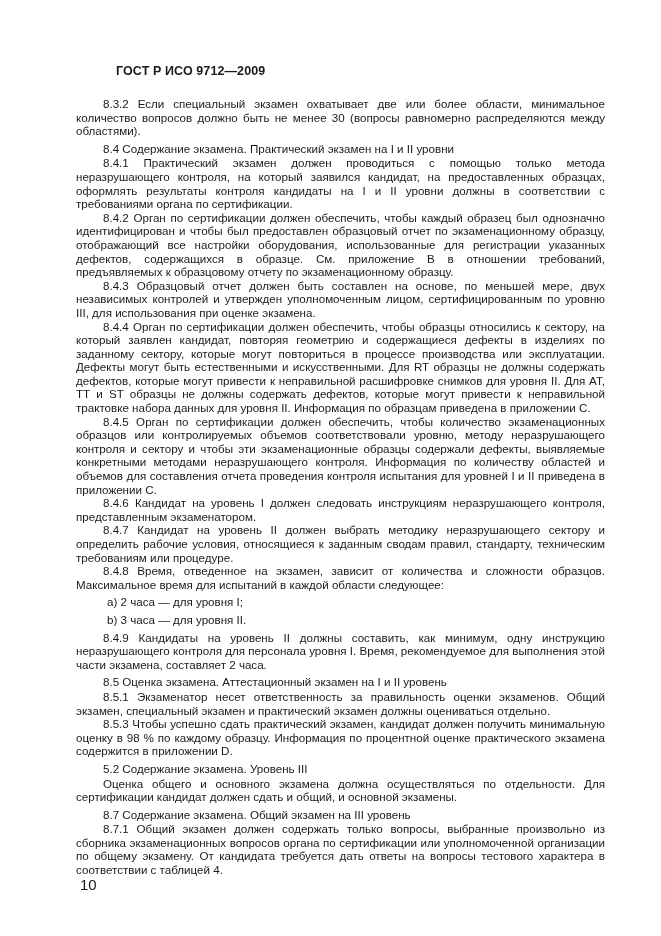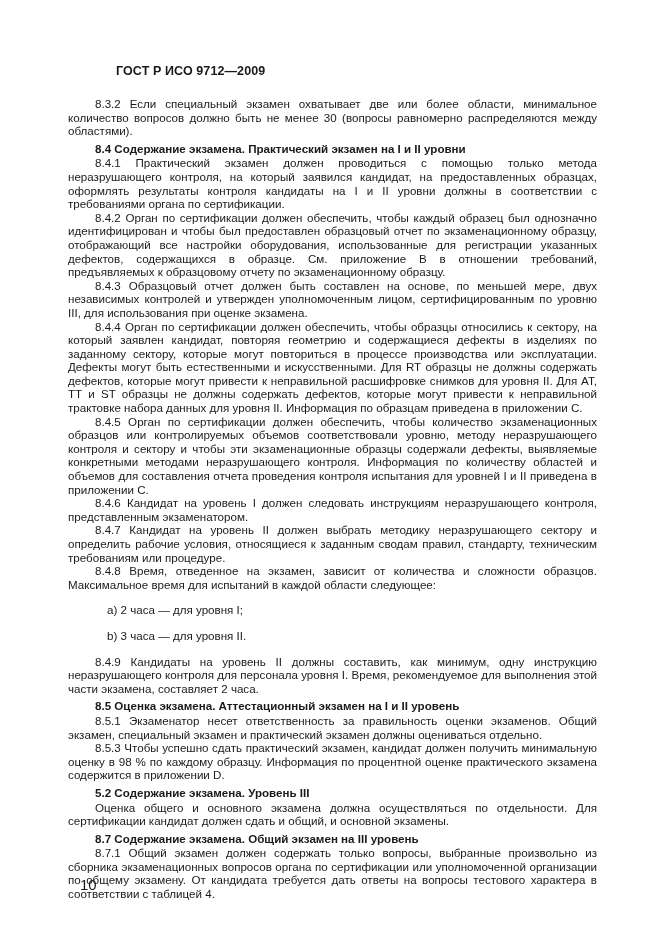--- a/index.html
+++ b/index.html
@@ -1,22 +1,22 @@
 <!DOCTYPE html>
 <html><head>
 <meta charset="utf-8">
 <style>
   html, body { margin: 0; padding: 0; background: #ffffff; }
   body { width: 661px; height: 936px; position: relative; overflow: hidden;
          font-family: "Liberation Sans", sans-serif; color: #1a1a1a; }
   .page-header { position: absolute; left: 80px; top: 64px; font-size: 12.5px; font-weight: bold; letter-spacing: 0.1px; padding-left: 36px; }
-  .content { position: absolute; left: 68px; top: 97px; width: 529px; font-size: 11.6px; line-height: 13.6px; }
+  .content { position: absolute; left: 76px; top: 97px; width: 529px; font-size: 11.6px; line-height: 13.6px; }
   .p { text-align: justify; text-indent: 27px; margin: 0; hyphens: manual; }
-  .h { font-weight: bold; text-indent: 27px; margin: 4px 0 1px 0; }
-  .li { text-indent: 27px; margin: 12px; }
+  .h { font-weight: normal; text-indent: 27px; margin: 4px 0 1px 0; }
+  .li { text-indent: 27px; margin: 4px; }
   .page-number { position: absolute; left: 80px; top: 876px; font-size: 15px; }
 </style>
 </head>
 <body>
 
 <div class="page-header">ГОСТ Р ИСО 9712—2009</div>
 
 <div class="content">
   <p class="p">8.3.2  Если специальный экзамен охватывает две или более области, минимальное количество вопросов должно быть не менее 30 (вопросы равномерно распределяются между областями).</p>
   <p class="h">8.4  Содержание экзамена. Практический экзамен на I и II уровни</p>

